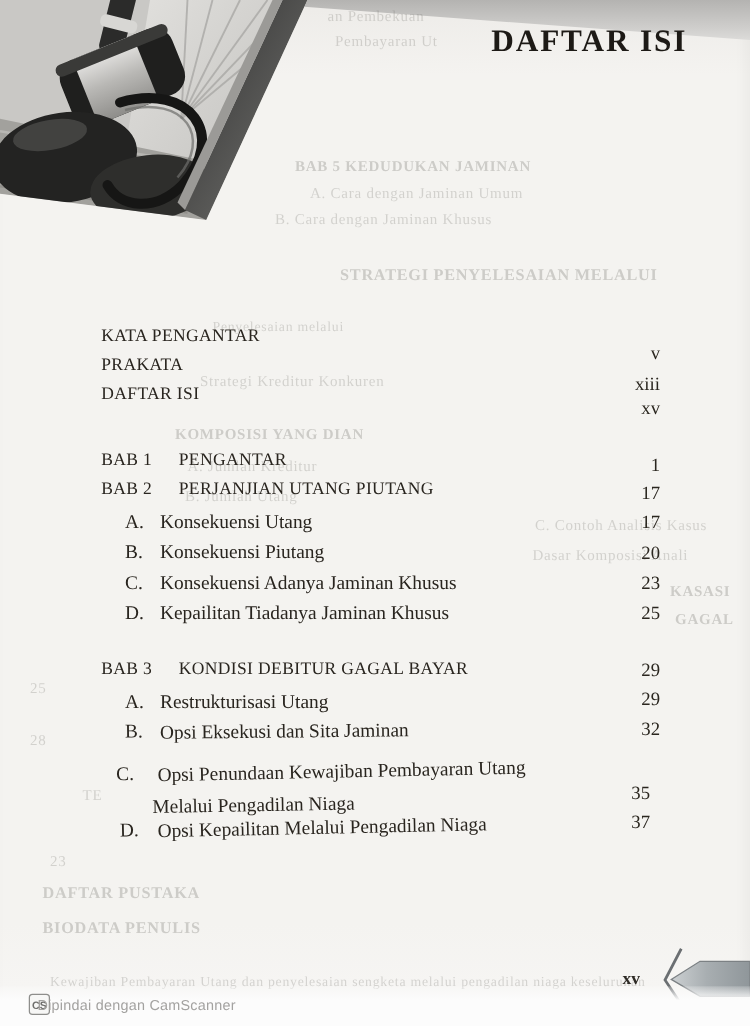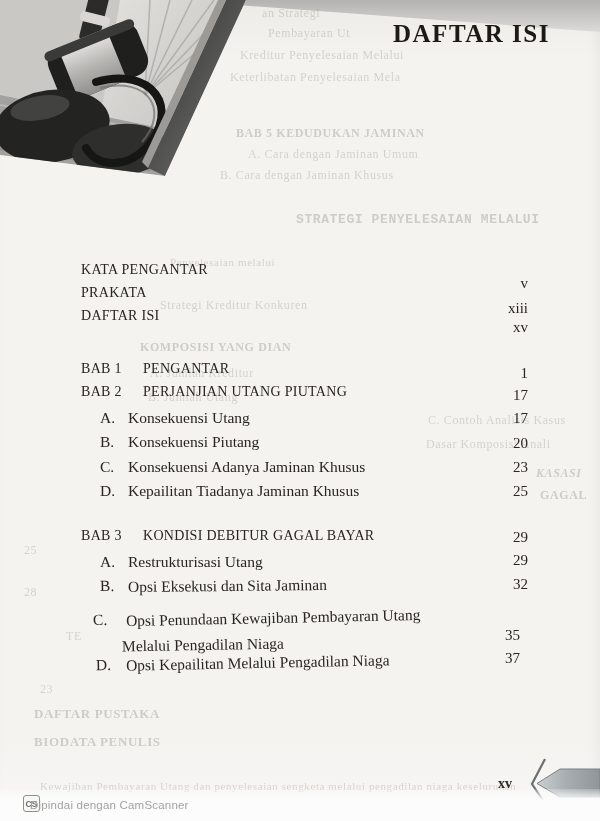--- a/index.html
+++ b/index.html
@@ -122,36 +122,34 @@
       <path d="M 100 88 C 148 76 170 110 142 142" fill="none" stroke="#6e6e6b" stroke-width="2" opacity=".7"></path>
 
       <polygon points="246,0 226,0 148,168 165,176" fill="url(#edgeband)"></polygon>
       <polygon points="226,0 218,0 142,162 148,168" fill="#9b9a97"></polygon>
     </g>
   </svg>
 
   <h1 class="title">DAFTAR ISI</h1>
 
   <div class="ghostlayer" id="ghost-layer">
-      <span class="ghost" style="left: 262px; top: 6px; font-size: 12px;">an Strategi</span>
+      <span class="ghost" style="left: 262px; top: 6px; font-size: 12px;">an Pembekuan</span>
       <span class="ghost" style="left: 268px; top: 26px; font-size: 12px;">Pembayaran Ut</span>
-      <span class="ghost" style="left: 240px; top: 48px; font-size: 12px;">Kreditur Penyelesaian Melalui</span>
-      <span class="ghost" style="left: 230px; top: 70px; font-size: 12px;">Keterlibatan Penyelesaian Mela</span>
       <span class="ghost gb" style="left: 236px; top: 126px; font-size: 12px;">BAB 5   KEDUDUKAN JAMINAN</span>
       <span class="ghost" style="left: 220px; top: 168px; font-size: 12px;">B.   Cara dengan Jaminan Khusus</span>
       <span class="ghost" style="left: 248px; top: 147px; font-size: 12px;">A.   Cara dengan Jaminan Umum</span>
-      <span class="ghost gb" style="left: 296px; top: 212px; font-size: 13px; font-family: Liberation Mono, monospace;">STRATEGI PENYELESAIAN MELALUI</span>
+      <span class="ghost gb" style="left: 272px; top: 212px; font-size: 13px;">STRATEGI PENYELESAIAN MELALUI</span>
       <span class="ghost" style="left: 170px; top: 256px; font-size: 11px;">Penyelesaian melalui</span>
       <span class="ghost gb" style="left: 140px; top: 340px; font-size: 12px;">KOMPOSISI YANG DIAN</span>
       <span class="ghost" style="left: 160px; top: 298px; font-size: 12px;">Strategi Kreditur Konkuren</span>
       <span class="ghost" style="left: 150px; top: 366px; font-size: 12px;">A.   Jumlah Kreditur</span>
       <span class="ghost" style="left: 148px; top: 390px; font-size: 12px;">B.   Jumlah Utang</span>
       <span class="ghost" style="left: 428px; top: 413px; font-size: 12px;">C.   Contoh Analisis Kasus</span>
       <span class="ghost" style="left: 426px; top: 437px; font-size: 12px;">Dasar Komposisi Anali</span>
-      <span class="ghost gb" style="left: 536px; top: 466px; font-size: 12px; font-style: italic;">KASASI</span>
+      <span class="ghost gb" style="left: 536px; top: 466px; font-size: 12px;">KASASI</span>
       <span class="ghost gb" style="left: 540px; top: 488px; font-size: 12px;">GAGAL</span>
       <span class="ghost" style="left: 24px; top: 543px; font-size: 12px;">25</span>
       <span class="ghost" style="left: 24px; top: 585px; font-size: 12px;">28</span>
       <span class="ghost" style="left: 66px; top: 629px; font-size: 12px;">TE</span>
       <span class="ghost" style="left: 40px; top: 682px; font-size: 12px;">23</span>
       <span class="ghost gb" style="left: 34px; top: 706px; font-size: 13px; text-align: right;">DAFTAR PUSTAKA</span>
       <span class="ghost gb" style="left: 34px; top: 734px; font-size: 13px;">BIODATA PENULIS</span>
       <span class="ghost" style="left: 40px; top: 780px; font-size: 11px;">Kewajiban Pembayaran Utang dan penyelesaian sengketa melalui pengadilan niaga keseluruhan</span>
     </div>
 

